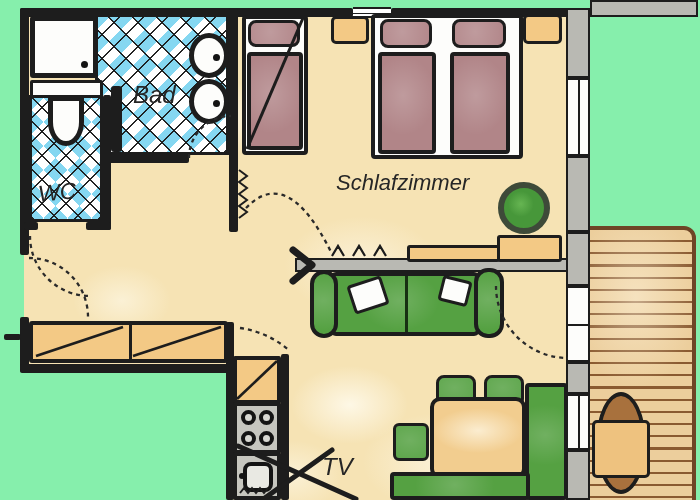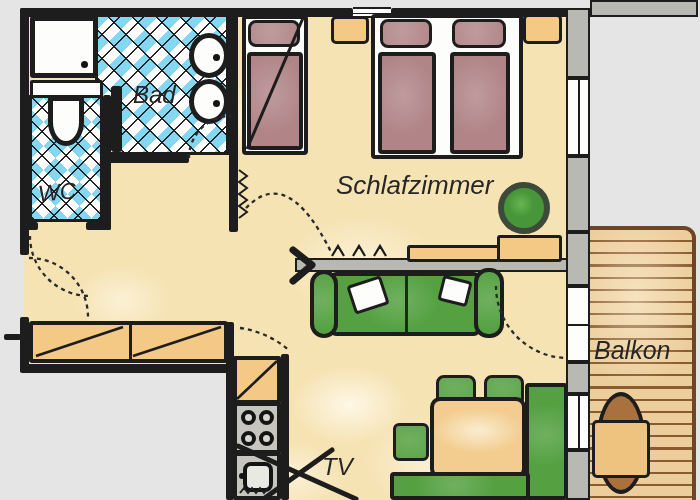--- a/index.html
+++ b/index.html
@@ -1,18 +1,18 @@
 <!DOCTYPE html>
 <html><head>
 <meta charset="utf-8">
 <style>
   html,body { margin:0; padding:0; background:#ffffff; }
   #plan {
     position:relative; width:700px; height:500px; overflow:hidden;
-    background:#e5e5e5; font-family:"Liberation Sans", sans-serif;
+    background:#86efac; font-family:"Liberation Sans", sans-serif;
   }
   .a { position:absolute; box-sizing:border-box; }
   .wall { background:#1d1d1d; border-radius:2px; }
   .graywall { background:#b9b9b3; border:2px solid #1d1d1d; }
   .hwin { background:#ffffff; border-top:2.5px solid #1d1d1d; border-bottom:2.5px solid #1d1d1d; }
   .vwin { background:#fdfdfb; border:2.5px solid #1d1d1d; }
   .floor {
     background-color:#f6e3b4;
     background-image:
       radial-gradient(90px 60px at 35% 30%, rgba(255,251,238,0.85), rgba(255,251,238,0) 65%),
@@ -171,17 +171,16 @@
       <path d="M 312 265 L 293 250 M 312 265 L 293 281" stroke-width="7" stroke-linecap="round"></path>
       <path d="M 36 356 L 123 327" stroke-width="2.6"></path>
       <path d="M 133 356 L 221 327" stroke-width="2.6"></path>
       <path d="M 237 399 L 277 361" stroke-width="2.6"></path>
       <path d="M 240 493 l 4 -5 l 4 5 l 4 -5 l 4 5 l 4 -5 l 4 5 l 4 -5" stroke-width="2"></path>
     </g>
   </svg>
 
   <span class="a label" style="left:133px; top:83px; font-size:24px;">Bad</span>
   <span class="a label" style="left:38px; top:181px; font-size:23px; transform:rotate(-6deg);">WC</span>
-  <span class="a label" style="left:336px; top:172px; font-size:26px;">Schlafzimmer</span>
-  <span class="a label" style="left:594px; top:338px; font-size:25px;">Balkon</span>
+  <span class="a label" style="left:336px; top:172px; font-size:22px;">Schlafzimmer</span>
   <span class="a label" style="left:322px; top:455px; font-size:24px;">TV</span>
 
 </div>
 
 </body></html>

